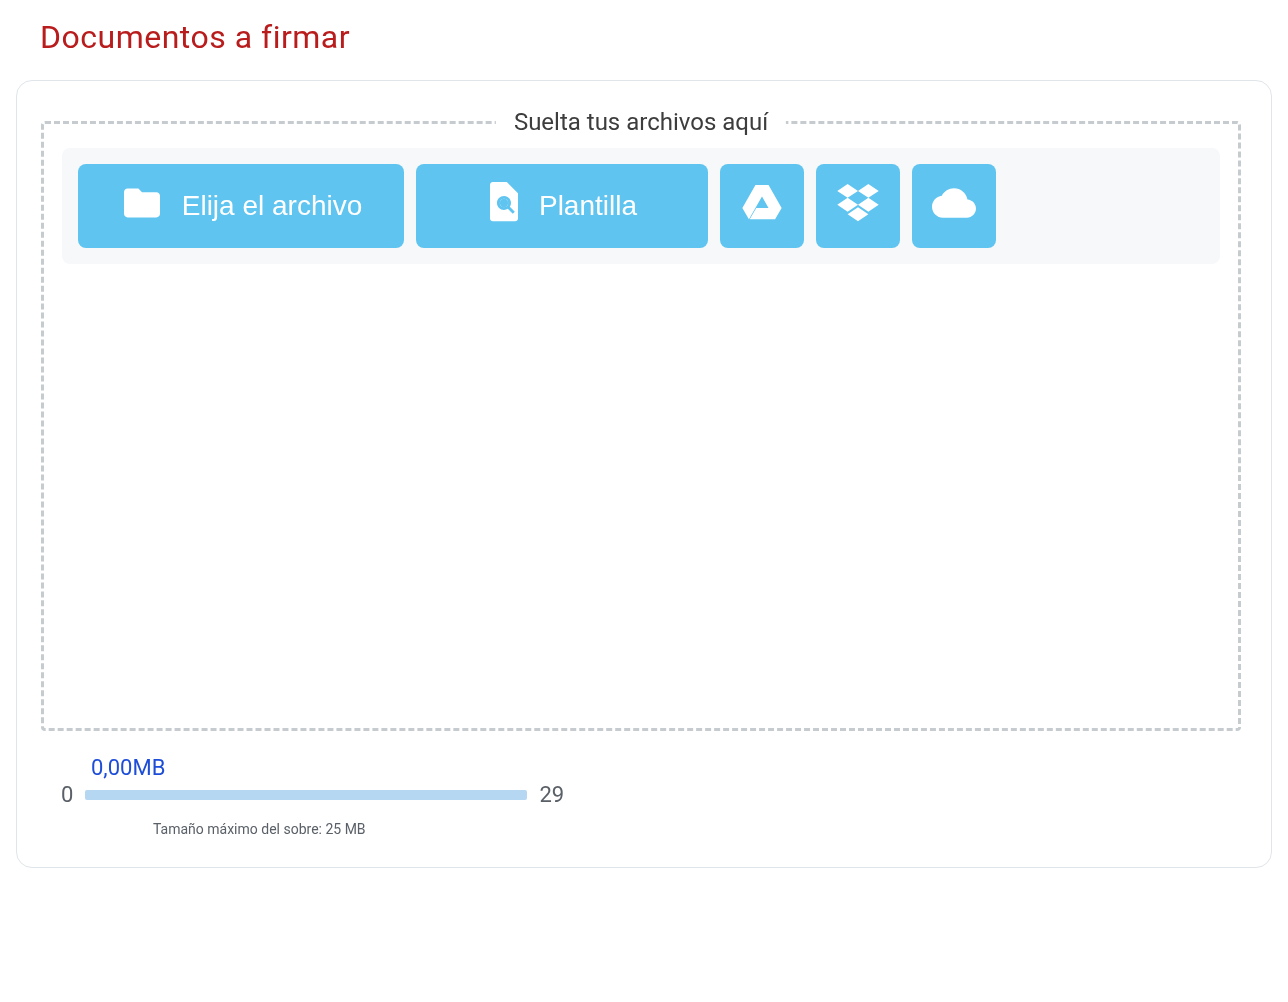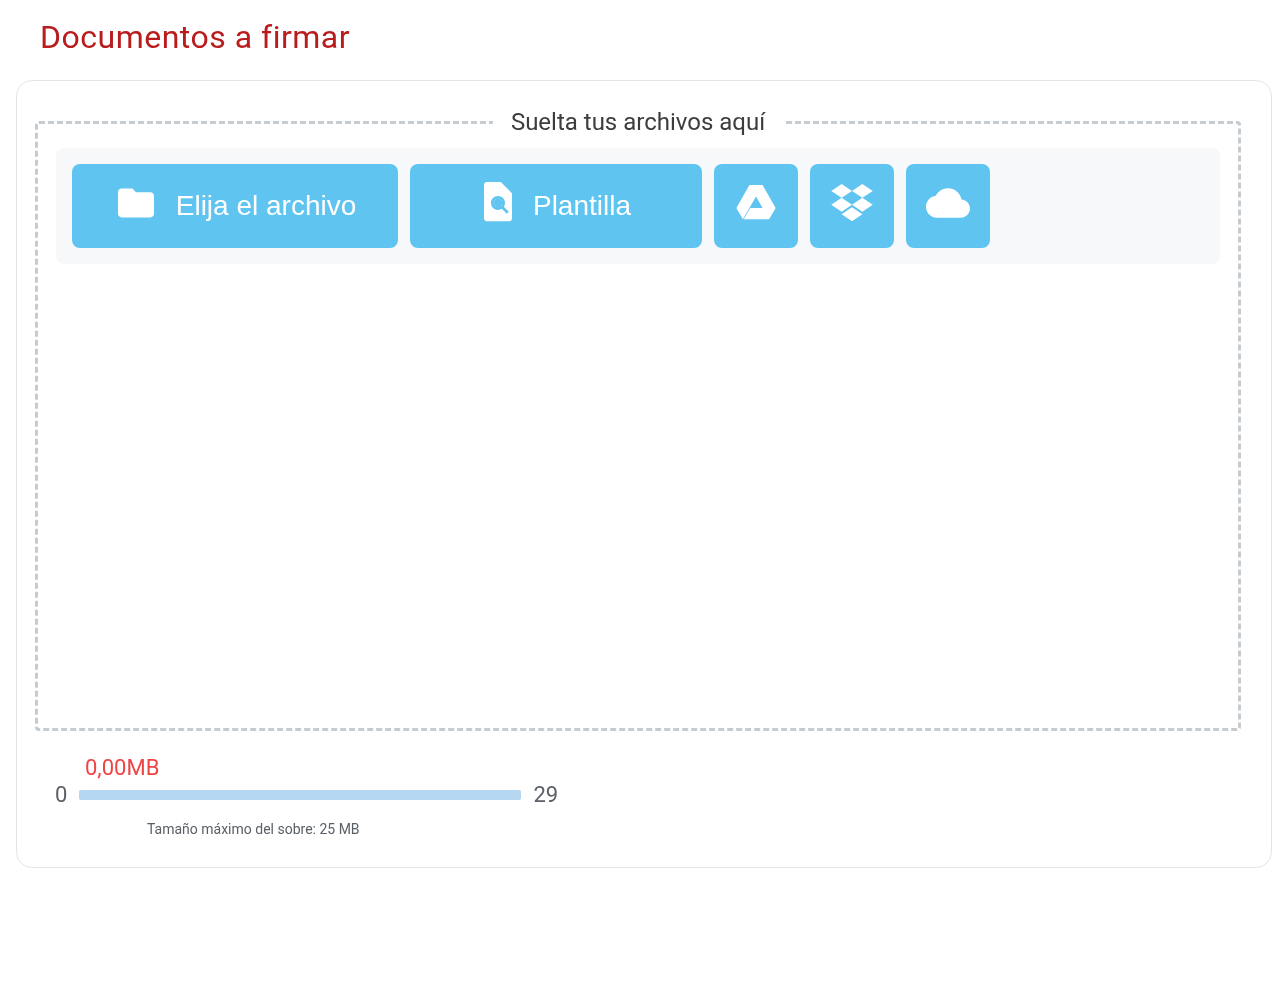--- a/index.html
+++ b/index.html
@@ -18,21 +18,21 @@
       font-size: 32px;
       font-weight: 400;
       color: #b91c1c;
       letter-spacing: 0.5px;
       padding: 18px 40px 24px 40px;
     }
     .card {
       margin: 0 16px;
       border: 1px solid #e0e5e9;
       border-radius: 16px;
-      padding: 40px 30px 30px 18px;
+      padding: 40px 30px 30px 24px;
       background: #ffffff;
     }
     .dropzone {
       position: relative;
       border: 3px dashed #c6cbd0;
       border-radius: 4px;
       padding: 24px 18px 20px 18px;
       min-height: 610px;
     }
     .dropzone-label {
@@ -79,21 +79,21 @@
     }
     .btn svg {
       fill: #ffffff;
     }
     .size-section {
       margin-top: 24px;
       padding: 0 20px;
     }
     .size-used {
       font-size: 22px;
-      color: #ef4444;
+      color: #1d4ed8;
       margin-left: 30px;
       margin-bottom: 2px;
     }
     .progress-row {
       display: flex;
       align-items: center;
       gap: 12px;
     }
     .progress-min, .progress-max {
       font-size: 22px;

